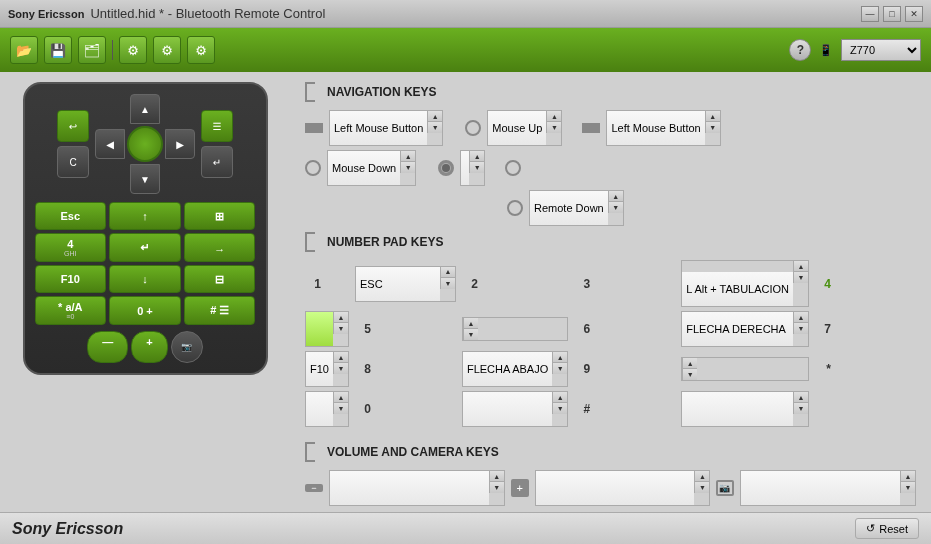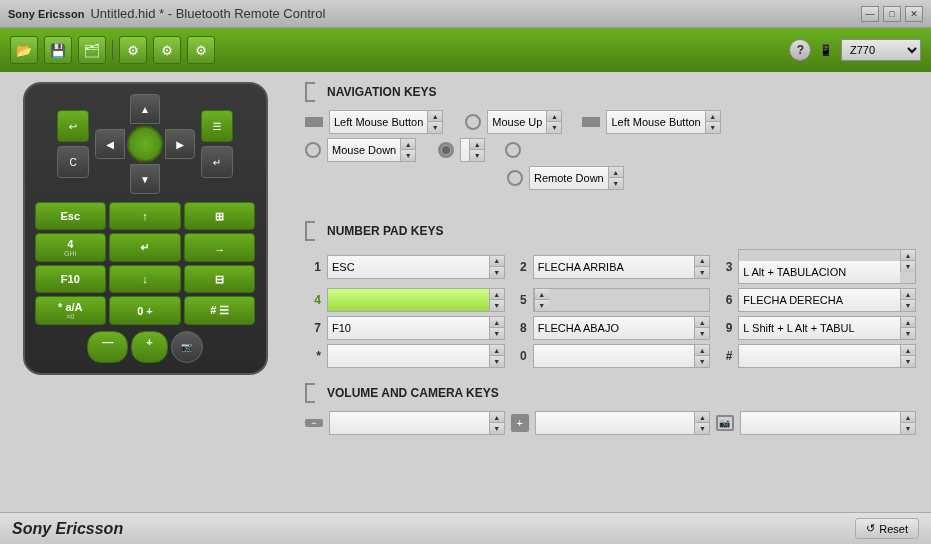--- a/index.html
+++ b/index.html
@@ -287,21 +287,21 @@
     .section-bracket {
       display: inline-block;
       width: 10px;
       height: 20px;
       border: 2px solid #888;
       border-right: none;
       margin-right: 4px;
     }
 
     .nav-section {
-      margin-bottom: 31px;
+      margin-bottom: 6px;
     }
     .nav-row {
       display: flex;
       align-items: center;
       gap: 6px;
       margin-bottom: 4px;
     }
     .nav-icon-circle {
       width: 16px;
       height: 16px;
@@ -309,21 +309,21 @@
       border: 2px solid #888;
       display: flex;
       align-items: center;
       justify-content: center;
     }
     .select-field {
       display: flex;
       align-items: center;
       background: linear-gradient(to bottom, #f8f8f8, #e8e8e8);
       border: 1px solid #aaa;
-      height: 22px;
+      height: 34px;
       padding: 0 4px;
       font-size: 11px;
       flex: 1;
       max-width: 150px;
     }
     .select-spinner {
       display: flex;
       flex-direction: column;
       border-left: 1px solid #aaa;
       height: 22px;
@@ -611,27 +611,20 @@
 
         <span class="numpad-label">1</span>
         <div class="numpad-input">
           <div class="select-field" style="max-width:none;width:100%;">ESC</div>
           <div class="select-spinner">
             <div class="spinner-up">▲</div>
             <div class="spinner-down">▼</div>
           </div>
         </div>
         <span class="numpad-label">2</span>
-        <div class="numpad-input">
-          <div class="select-field" style="max-width:none;width:100%;">FLECHA ARRIBA</div>
-          <div class="select-spinner">
-            <div class="spinner-up">▲</div>
-            <div class="spinner-down">▼</div>
-          </div>
-        </div>
         <span class="numpad-label">3</span>
         <div class="numpad-input">
           <div class="select-field" style="max-width:none;width:100%;margin-top:11px;">L Alt + TABULACION</div>
           <div class="select-spinner">
             <div class="spinner-up">▲</div>
             <div class="spinner-down">▼</div>
           </div>
         </div>
 
         <span class="numpad-label numpad-label-green" style="color:#4a9010;">4</span>
@@ -669,21 +662,20 @@
         <span class="numpad-label">8</span>
         <div class="numpad-input">
           <div class="select-field" style="max-width:none;width:100%;">FLECHA ABAJO</div>
           <div class="select-spinner">
             <div class="spinner-up">▲</div>
             <div class="spinner-down">▼</div>
           </div>
         </div>
         <span class="numpad-label">9</span>
         <div class="numpad-input">
-          <div class="select-field" style="max-width:none;width:100%;">L Shift + L Alt + TABUL</div>
           <div class="select-spinner">
             <div class="spinner-up">▲</div>
             <div class="spinner-down">▼</div>
           </div>
         </div>
 
         <span class="numpad-label">*</span>
         <div class="numpad-input">
           <div class="select-field" style="max-width:none;width:100%;"></div>
           <div class="select-spinner">

